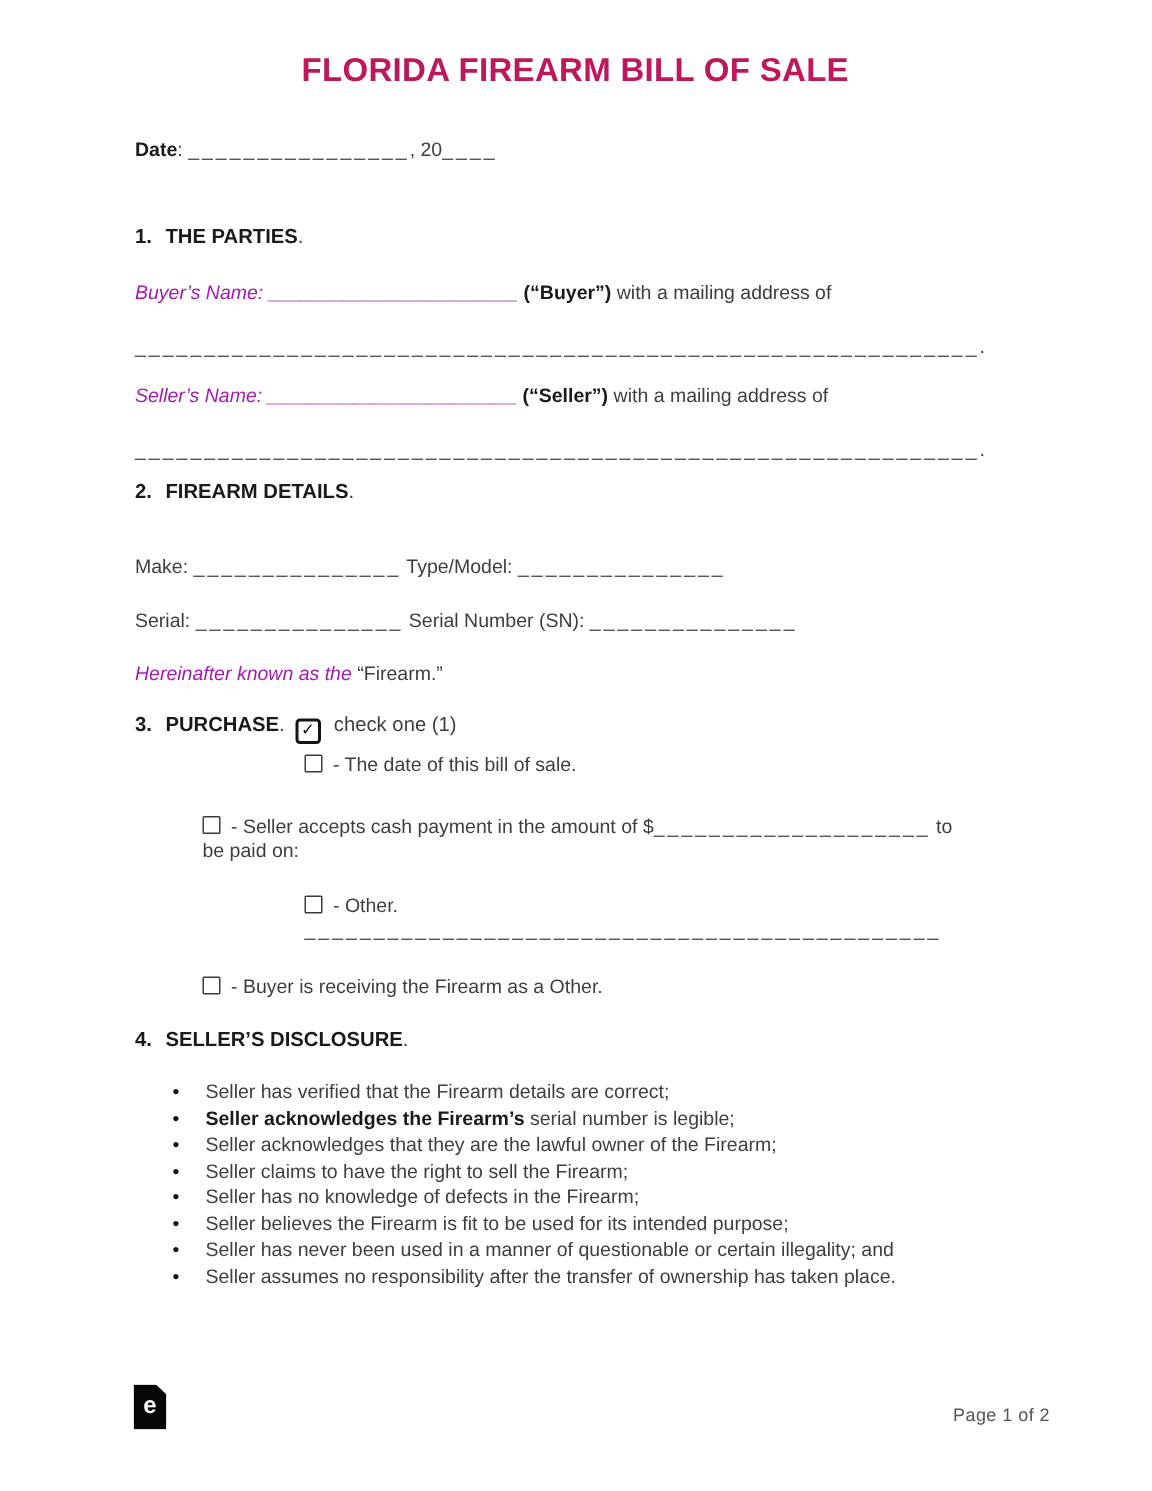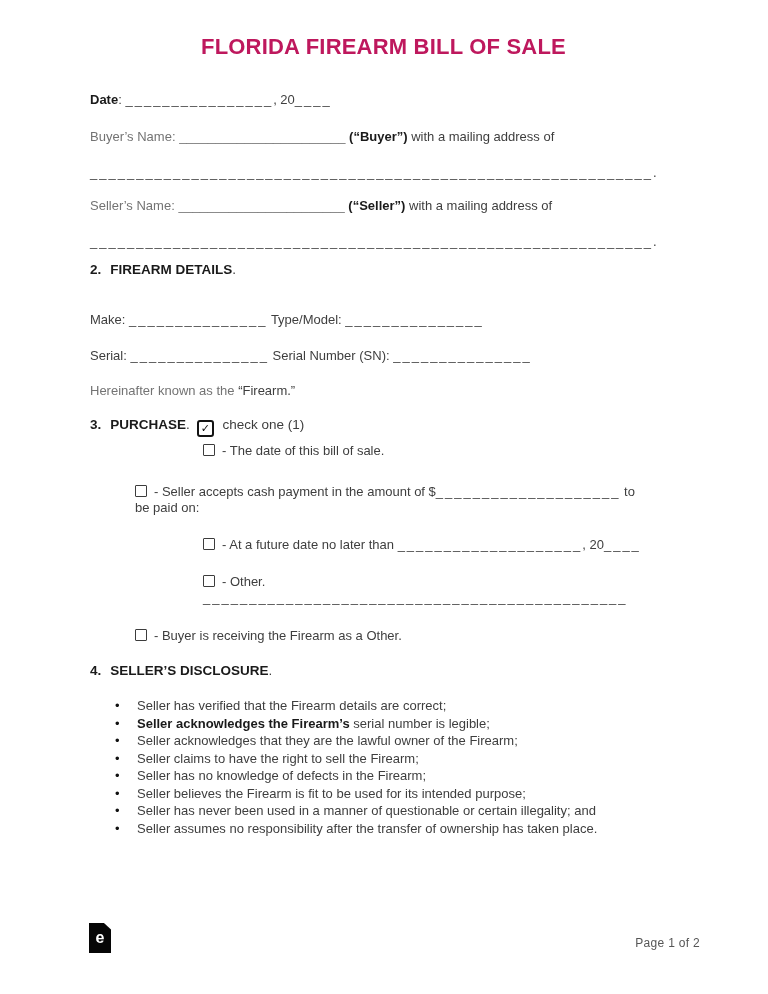--- a/index.html
+++ b/index.html
@@ -19,21 +19,21 @@
     font-size:22px; line-height:26px;
     font-weight:bold; color:#be185d;
     letter-spacing:0.2px;
   }
 
   .row { font-size:13px; line-height:16px; }
   .sec { font-size:13.5px; line-height:17px; }
   .num { margin-right:9px; }
 
   .b  { font-weight:bold; color:#1a1a1a; }
-  .rb { color:#737373; }
+  .rb { color:#a21caf;font-style:italic; }
   .lt { color:#3e3e3e; }
   .gap { letter-spacing:2px; }
   .solid { letter-spacing:0; }
 
   .cb {
     display:inline-block; width:10px; height:10px;
     border:1.4px solid #3c3c3c; border-radius:1px;
     margin-right:7px; vertical-align:-1px;
     background:#fff;
   }
@@ -93,20 +93,23 @@
 <div class="page">
   <div class="content">
 
     <h1 class="title">FLORIDA FIREARM BILL OF SALE</h1>
 
     <div class="row" id="date-row">
       <span class="b">Date</span><span class="lt">:</span>
       <span class="lt gap">________________</span><span class="lt">, 20</span><span class="lt gap">____</span>
     </div>
 
+    <div class="sec" id="sec-parties">
+      <span class="b num">1.</span><span class="b">THE PARTIES</span><span class="lt">.</span>
+    </div>
 
     <div class="row" id="buyer-line">
       <span class="rb">Buyer’s Name:</span>
       <span class="rb solid">_______________________</span>
       <span class="b">(“Buyer”)</span>
       <span class="lt">with a mailing address of</span>
     </div>
 
     <div class="row" id="buyer-addr">
       <span class="lt gap">_____________________________________________________________.</span>
@@ -155,23 +158,20 @@
 
     <div class="row indent2" id="sub-date">
       <span class="cb"></span><span class="lt">- The date of this bill of sale.</span>
     </div>
 
     <div class="row indent1" id="opt-cash">
       <span class="cb"></span><span class="lt">- Seller accepts cash payment in the amount of $</span><span class="lt gap">____________________</span><span class="lt"> to</span>
       <div class="lt">be paid on:</div>
     </div>
 
-    <div class="row indent2" id="sub-future">
-      <span class="cb"></span><span class="lt">- At a future date no later than </span><span class="lt gap">____________________</span><span class="lt">, 20</span><span class="lt gap">____</span>
-    </div>
 
     <div class="row indent2" id="sub-other">
       <span class="cb"></span><span class="lt">- Other. </span><span class="lt gap">______________________________________________</span>
     </div>
 
     <div class="row indent1" id="opt-gift">
       <span class="cb"></span><span class="lt">- Buyer is receiving the Firearm as a Other.</span>
     </div>
 
 

